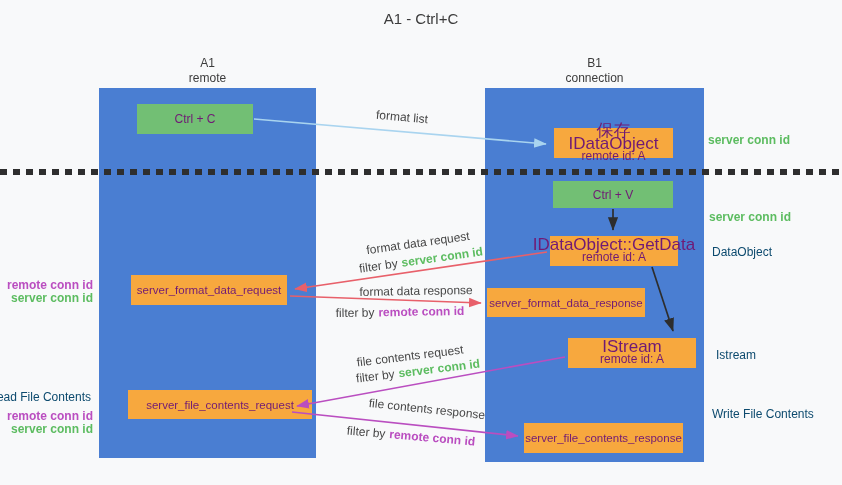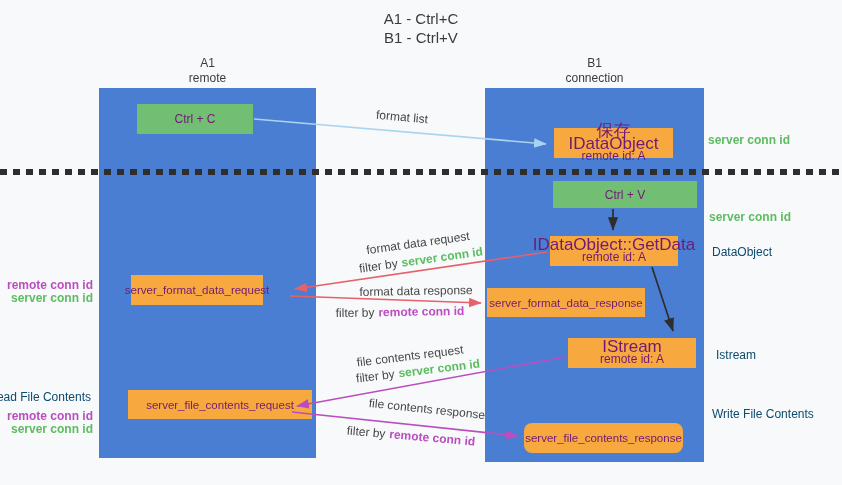--- a/index.html
+++ b/index.html
@@ -39,27 +39,27 @@
     position:absolute;display:flex;flex-direction:column;
     align-items:center;justify-content:center;
     color:#701a75;text-align:center;z-index:3;
   }
   .node.green{background:var(--box-green,#72bf74);font-size:12px;}
   .node.orange{background:var(--box-orange,#f7a83e);font-size:11.5px;}
   .node .l2{display:block;font-size:12px;line-height:13px;}
   .node .l1{display:block;font-size:17px;line-height:13px;}
   .n-ctrl-c{left:137px;top:104px;width:116px;height:30px;}
   .n-save{left:554px;top:128px;width:119px;height:30px;}
-  .n-ctrl-v{left:553px;top:181px;width:144px;height:27px;}
+  .n-ctrl-v{left:553px;top:181px;width:120px;height:27px;}
   .n-getdata{left:550px;top:236px;width:128px;height:30px;}
-  .n-format-req{left:131px;top:275px;width:132px;height:30px;font-size:11.5px;}
+  .n-format-req{left:131px;top:275px;width:156px;height:30px;font-size:11.5px;}
   .n-format-resp{left:487px;top:288px;width:158px;height:29px;font-size:11.5px;}
   .n-istream{left:568px;top:338px;width:128px;height:30px;}
   .n-file-req{left:128px;top:390px;width:184px;height:29px;font-size:11.5px;}
-  .n-file-resp{left:524px;top:423px;width:159px;height:30px;font-size:11px;border-radius:8px;}
+  .n-file-resp{left:524px;top:423px;width:159px;height:30px;font-size:11px;}
   .lbl{
     position:absolute;white-space:nowrap;
     transform:translate(-50%,-50%) rotate(var(--r,0deg));
     font-size:12px;color:#474747;z-index:4;
   }
   .lbl .g{color:var(--text-green,#5cbc60);font-weight:bold;}
   .lbl .m{color:var(--text-magenta,#ba4ec0);font-weight:bold;}
   .lbl .pre{margin-right:4px;}
   .side{
     position:absolute;font-size:12px;white-space:nowrap;z-index:4;line-height:13px;
@@ -74,21 +74,20 @@
   svg .red{stroke:var(--arrow-red,#e8606a);stroke-width:1.6;fill:none;}
   svg .mag{stroke:var(--text-magenta,#ba4ec0);stroke-width:1.6;fill:none;}
 </style>
 </head>
 <body>
 
 <div class="stage">
 
   <div class="title">
     <div>A1 - Ctrl+C</div>
-    <div>B1 - Ctrl+V</div>
   </div>
 
   <div class="lane-header lane-a-header">
     <div>A1</div>
     <div>remote</div>
   </div>
   <div class="lane-header lane-b-header">
     <div>B1</div>
     <div>connection</div>
   </div>

